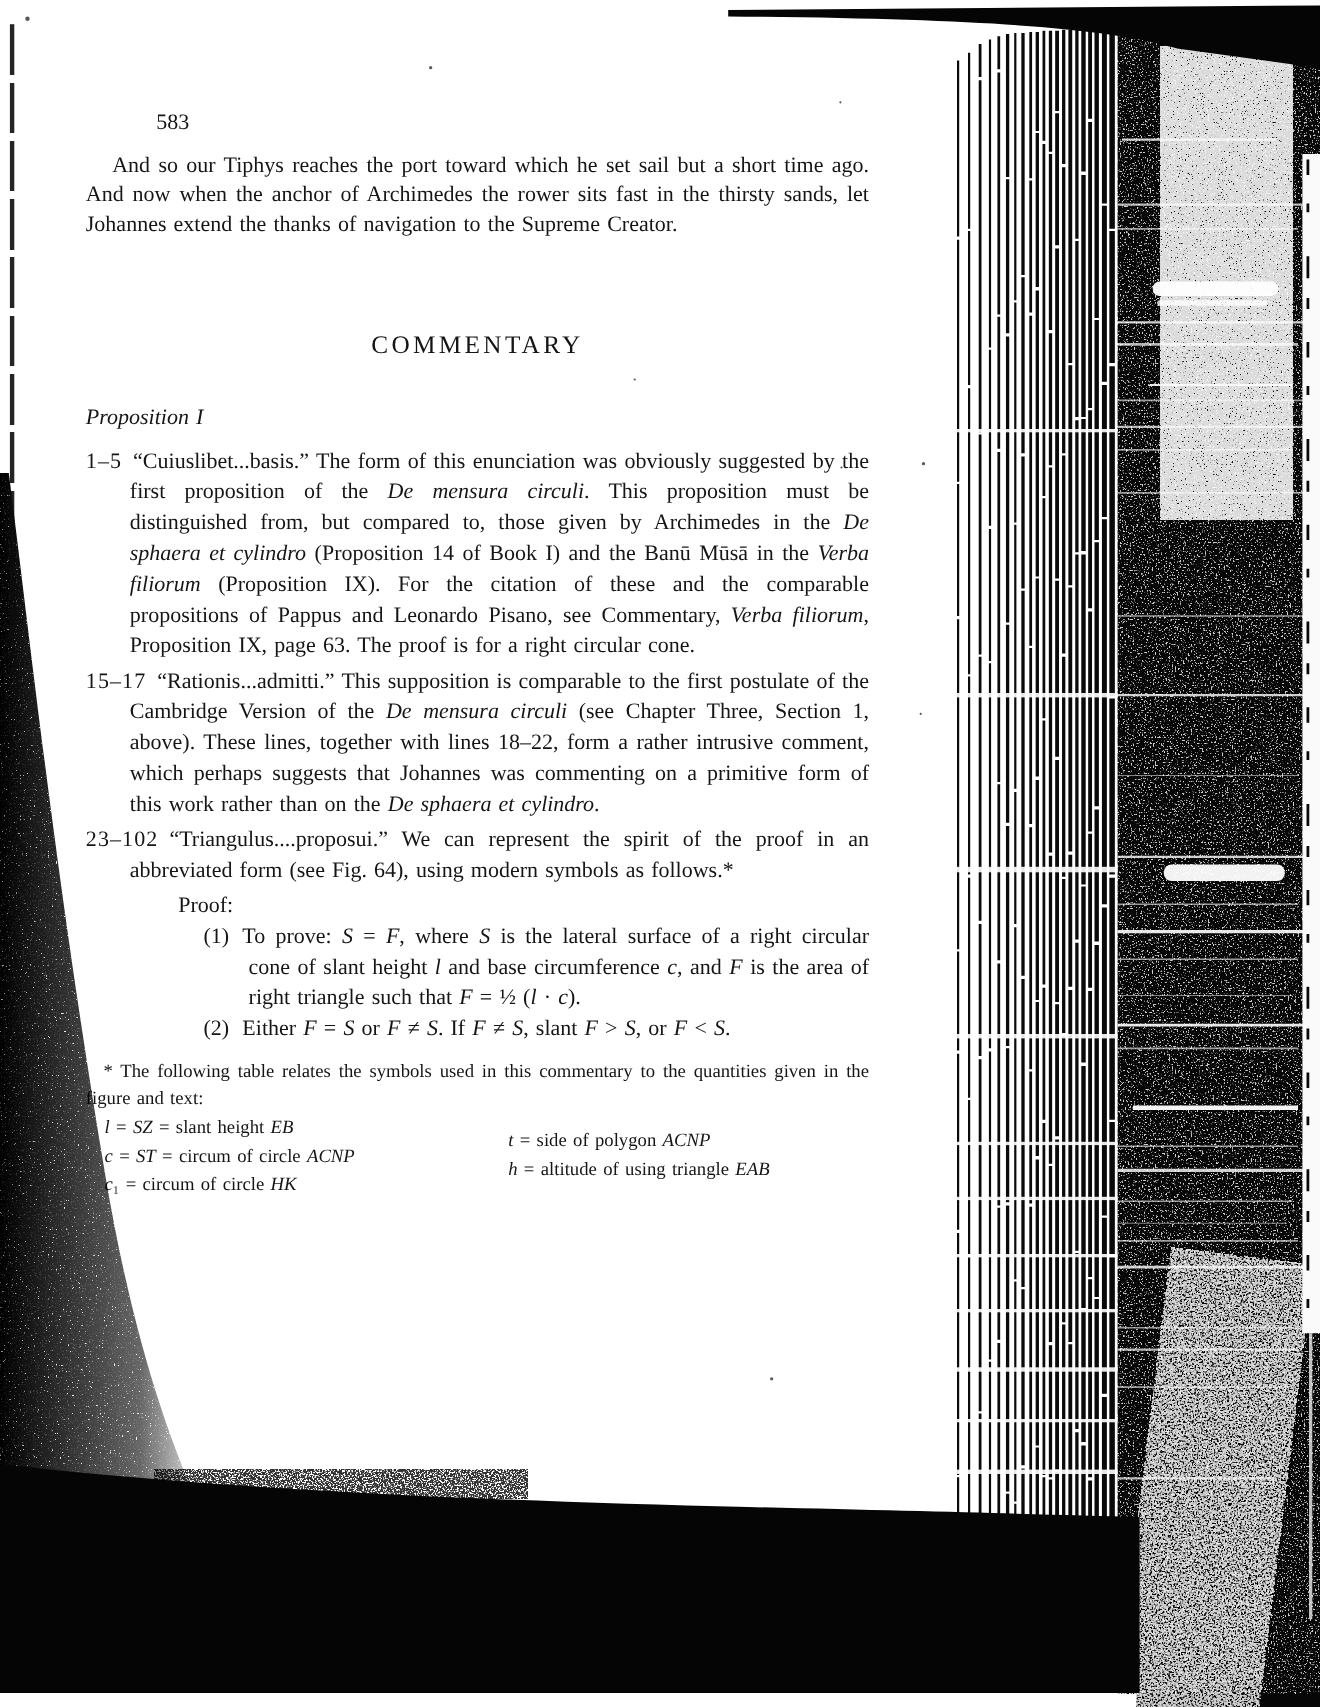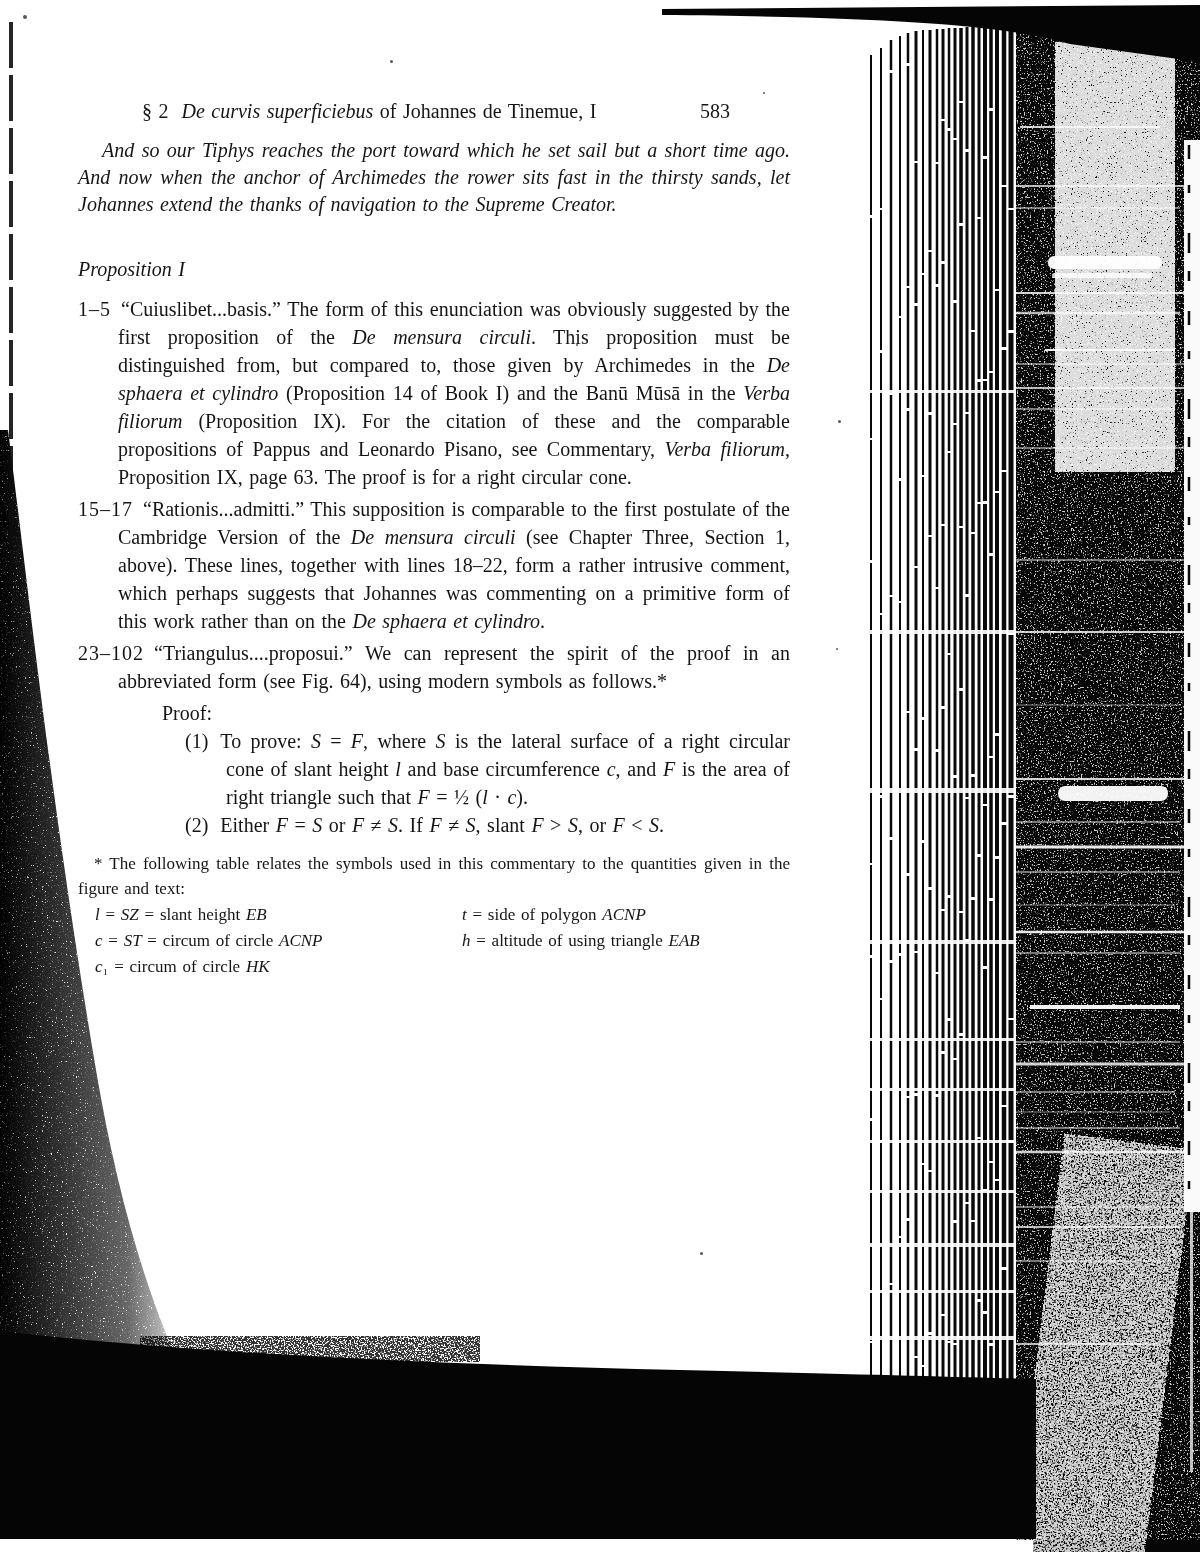--- a/index.html
+++ b/index.html
@@ -3,54 +3,54 @@
 <meta charset="utf-8">
 <style>
   html,body{margin:0;padding:0;background:#e8e8e8;}
   .scan{position:relative;width:1200px;height:1552px;background:#ffffff;overflow:hidden;
         font-family:"Liberation Serif","DejaVu Serif",serif;color:#151515;}
   .main{position:absolute;left:78px;top:98px;width:712px;font-size:20px;line-height:27px;
         word-spacing:1.5px;}
   .pg-header{display:flex;justify-content:space-between;padding-left:64px;padding-right:60px;
         white-space:nowrap;}
   .para{margin:0;text-align:justify;text-indent:24px;}
-  .para.first{margin-top:12px;font-style:italic;}
+  .para.first{margin-top:12px;}
   .heading{margin-top:82px;text-align:center;font-size:23px;letter-spacing:3px;line-height:28px;}
   .prophead{margin-top:38px;font-style:italic;line-height:27px;}
   .entry{margin:0;margin-left:40px;margin-bottom:4px;text-align:justify;line-height:28px;}
   .entry.firstentry{margin-top:12px;}
   .hang{margin-left:-40px;margin-right:10px;letter-spacing:1px;}
   .proofline{margin:2px 0 0 84px;line-height:28px;}
   .step{margin:0 0 0 148px;text-align:justify;line-height:28px;}
   .hang2{margin-left:-41px;margin-right:12px;}
   .footnote{margin-top:12px;font-size:17px;line-height:25px;}
   .fnpara{margin:0;text-indent:16px;text-align:justify;}
   .fntable{position:relative;margin-left:17px;margin-top:1px;}
   .fnrow{line-height:26px;}
-  .fncol-right{position:absolute;left:367px;top:0;}
+  .fncol-right{position:absolute;left:367px;top:12px;}
   
   .leftline{position:absolute;left:9px;top:22px;width:4px;height:565px;opacity:.9;
     background:repeating-linear-gradient(180deg,#0c0c0c 0 46px,rgba(12,12,12,0) 46px 53px);}
   .speck{position:absolute;border-radius:50%;background:#222;opacity:.75;}
   svg.art{position:absolute;pointer-events:none;}
 </style>
 </head>
 <body>
 
 <div class="scan">
 
   <div class="main">
 
     <div class="pg-header">
-      <span><span>§ 2</span>&nbsp;&nbsp;<span><i>De curvis superficiebus</i><span> of Johannes de Tinemue, I</span></span></span>
       <span>583</span>
     </div>
 
     <p class="para first"><span><span>And so our Tiphys reaches the port toward which he set sail but a short time ago. And now when the anchor of Archimedes the rower sits fast in the thirsty sands, let Johannes extend the thanks of navigation to the Supreme Creator.</span></span></p>
 
+    <div class="heading">COMMENTARY</div>
     <div class="prophead">Proposition I</div>
 
     <p class="entry firstentry"><span class="hang">1–5</span><span><span>“Cuiuslibet...basis.” The form of this enunciation was obviously suggested by the first proposition of the </span><i>De mensura circuli</i><span>. This proposition must be distinguished from, but compared to, those given by Archimedes in the </span><i>De sphaera et cylindro</i><span> (Proposition 14 of Book I) and the Banū Mūsā in the </span><i>Verba filiorum</i><span> (Proposition IX). For the citation of these and the comparable propositions of Pappus and Leonardo Pisano, see Commentary, </span><i>Verba filiorum</i><span>, Proposition IX, page 63. The proof is for a right circular cone.</span></span></p>
 
     <p class="entry"><span class="hang">15–17</span><span><span>“Rationis...admitti.” This supposition is comparable to the first postulate of the Cambridge Version of the </span><i>De mensura circuli</i><span> (see Chapter Three, Section 1, above). These lines, together with lines 18–22, form a rather intrusive comment, which perhaps suggests that Johannes was commenting on a primitive form of this work rather than on the </span><i>De sphaera et cylindro</i><span>.</span></span></p>
 
     <p class="entry"><span class="hang">23–102</span><span><span>“Triangulus....proposui.” We can represent the spirit of the proof in an abbreviated form (see Fig. 64), using modern symbols as follows.*</span></span></p>
 
     <p class="proofline">Proof:</p>
 

